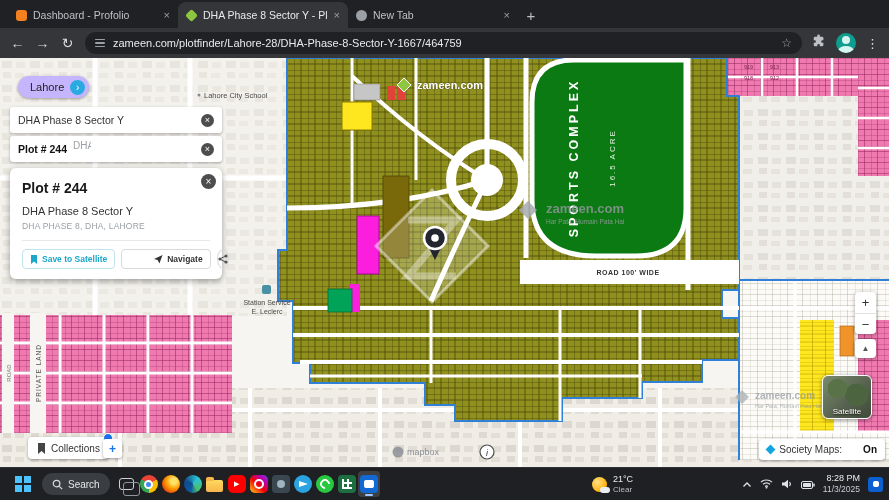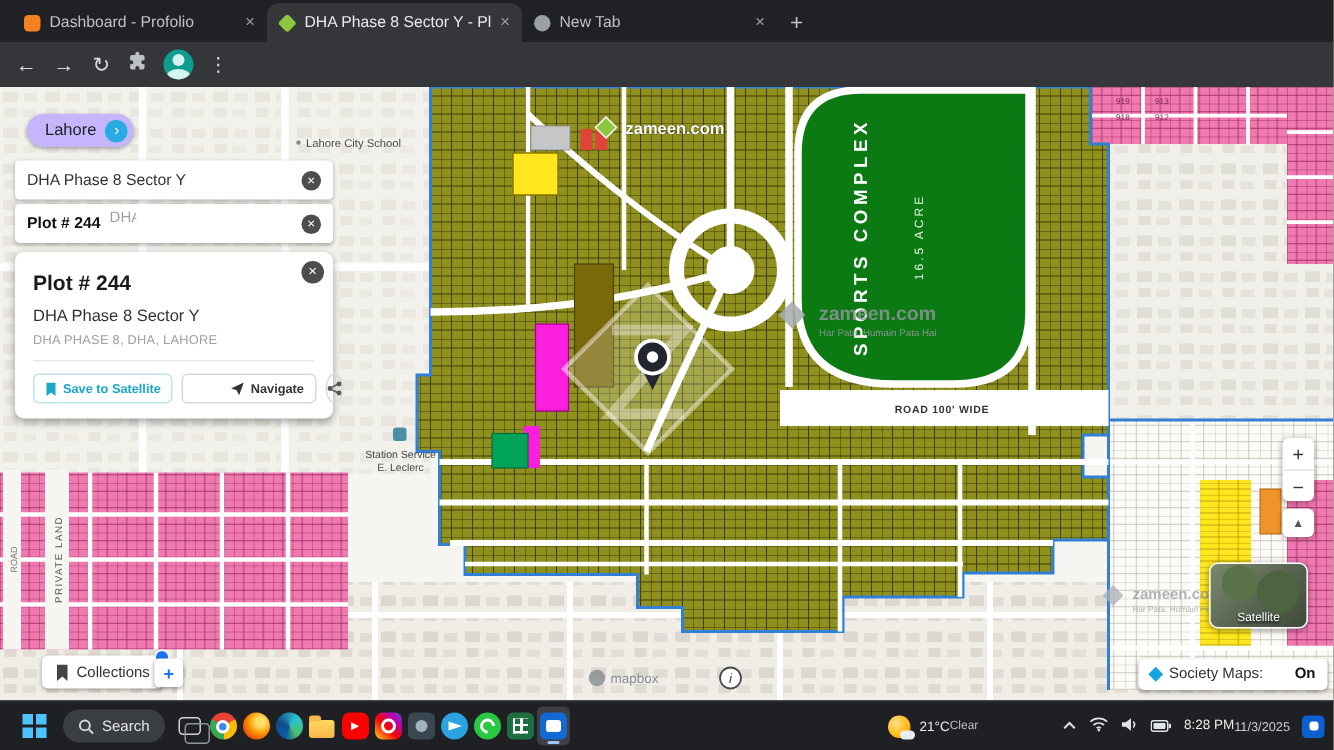--- a/index.html
+++ b/index.html
@@ -61,21 +61,21 @@
 
   .collections{position:absolute;left:28px;bottom:8px;height:22px;background:#fff;border-radius:4px;box-shadow:0 1px 3px rgba(0,0,0,.35);display:flex;align-items:center;gap:5px;padding:0 9px;font-size:10px;color:#333;}
   .collections .badge{position:absolute;top:-4px;right:-4px;width:10px;height:10px;border-radius:50%;background:#1a73e8;border:1.5px solid #fff;}
   .addcol{position:absolute;left:103px;bottom:9px;width:19px;height:19px;background:#fff;border-radius:3px;box-shadow:0 1px 3px rgba(0,0,0,.35);display:flex;align-items:center;justify-content:center;color:#1a73e8;font-weight:bold;font-size:12px;}
 
   .zoomctl{position:absolute;right:13px;top:234px;width:21px;background:#fff;border-radius:4px;box-shadow:0 1px 4px rgba(0,0,0,.35);overflow:hidden;}
   .zb{height:21px;display:flex;align-items:center;justify-content:center;font-size:13px;color:#333;}
   .zb + .zb{border-top:1px solid #e3e3e3;}
   .compass{position:absolute;right:13px;top:281px;width:21px;height:19px;background:#fff;border-radius:4px;box-shadow:0 1px 4px rgba(0,0,0,.35);display:flex;align-items:center;justify-content:center;font-size:8px;color:#555;}
 
-  .sat{position:absolute;right:17px;bottom:48px;width:66px;height:44px;border-radius:6px;overflow:hidden;box-shadow:0 1px 4px rgba(0,0,0,.45);border:1.5px solid #fff;
+  .sat{position:absolute;right:17px;bottom:48px;width:50px;height:44px;border-radius:6px;overflow:hidden;box-shadow:0 1px 4px rgba(0,0,0,.45);border:1.5px solid #fff;
     background:radial-gradient(circle at 30% 30%, #5a7248 0 22%, rgba(0,0,0,0) 22%),
                radial-gradient(circle at 70% 45%, #4c6540 0 28%, rgba(0,0,0,0) 28%),
                linear-gradient(135deg,#7a8a6c,#55604e 60%,#3f4a3a);
     display:flex;align-items:flex-end;justify-content:center;}
   .sat span{color:#fff;font-size:8px;padding-bottom:2px;text-shadow:0 1px 2px #000;}
 
   .society{position:absolute;right:4px;bottom:7px;height:21px;background:#fff;border-radius:4px;box-shadow:0 1px 3px rgba(0,0,0,.35);display:flex;align-items:center;gap:5px;padding:0 8px;font-size:10px;color:#333;}
   .society .dia{width:7px;height:7px;background:#12a3e0;transform:rotate(45deg);}
   .society b{color:#111;margin-left:16px;}
 
@@ -110,26 +110,26 @@
   .i-excel{background:#1d6f42;border-radius:4px;}
   .i-excel::after{content:"";position:absolute;inset:4px;background:
      repeating-linear-gradient(0deg,#fff 0 1.5px,rgba(0,0,0,0) 1.5px 5px),
      repeating-linear-gradient(90deg,#fff 0 1.5px,rgba(0,0,0,0) 1.5px 5px);}
   .i-mail{background:#1269d3;border-radius:4px;}
   .i-mail::after{content:"";position:absolute;inset:5px 4px;background:#fff;border-radius:2px;}
 
   .tb-weather{position:absolute;left:592px;top:0;height:32px;display:flex;align-items:center;gap:6px;}
   .sun{width:15px;height:15px;border-radius:50%;background:radial-gradient(circle at 35% 35%,#ffe08a,#ffb300 70%);position:relative;}
   .sun::after{content:"";position:absolute;right:-3px;bottom:-1px;width:10px;height:6px;background:#e8eef2;border-radius:4px;}
-  .wtxt{display:flex;flex-direction:row;line-height:1.15;}
+  .wtxt{display:flex;flex-direction:column;line-height:1.15;}
   .wtxt .t{font-size:9px;color:#ececec;}
   .wtxt .c{font-size:8px;color:#b9bdc2;}
 
   .tb-tray{position:absolute;right:6px;top:0;height:32px;display:flex;align-items:center;gap:8px;}
-  .clock{display:flex;flex-direction:row;align-items:flex-end;line-height:1.25;justify-content:space-between;}
+  .clock{display:flex;flex-direction:column;align-items:flex-end;line-height:1.25;justify-content:space-between;}
   .clock .tm{font-size:9px;color:#ececec;}
   .clock .dt{font-size:8.5px;color:#c9cdd2;}
   .tray-badge{width:15px;height:15px;border-radius:3px;background:#0b5fce;position:relative;}
   .tray-badge::after{content:"";position:absolute;inset:4.5px;border-radius:2px;background:#fff;}
 </style>
 </head>
 <body>
 
 <div class="tabstrip">
   <div class="tab">
@@ -147,20 +147,29 @@
     <span class="title">New Tab</span>
     <span class="close">×</span>
   </div>
   <div class="newtab">+</div>
 </div>
 
 <div class="navbar">
   <span class="nav-ico">←</span>
   <span class="nav-ico">→</span>
   <span class="nav-ico">↻</span>
+  <div class="addr">
+    <span class="tune">
+        <i></i>
+        <i></i>
+        <i></i>
+      </span>
+    <span class="url">zameen.com/plotfinder/Lahore-28/DHA-Phase-8-Sector-Y-1667/464759</span>
+    <span class="star">☆</span>
+  </div>
   <span>
     <svg width="14" height="14" viewBox="0 0 16 16">
         <path fill="#bdc1c6" d="M6 2a1.5 1.5 0 0 1 3 0V3h2.5A1.5 1.5 0 0 1 13 4.5V7h-1a1.5 1.5 0 0 0 0 3h1v2.5a1.5 1.5 0 0 1-1.5 1.5H9v-1a1.5 1.5 0 0 0-3 0v1H3.5A1.5 1.5 0 0 1 2 12.5V10h1a1.5 1.5 0 0 0 0-3H2V4.5A1.5 1.5 0 0 1 3.5 3H6V2z"></path>
       </svg>
   </span>
   <span class="avatar"></span>
   <span class="menu">⋮</span>
 </div>
 
 <div class="maparea">

